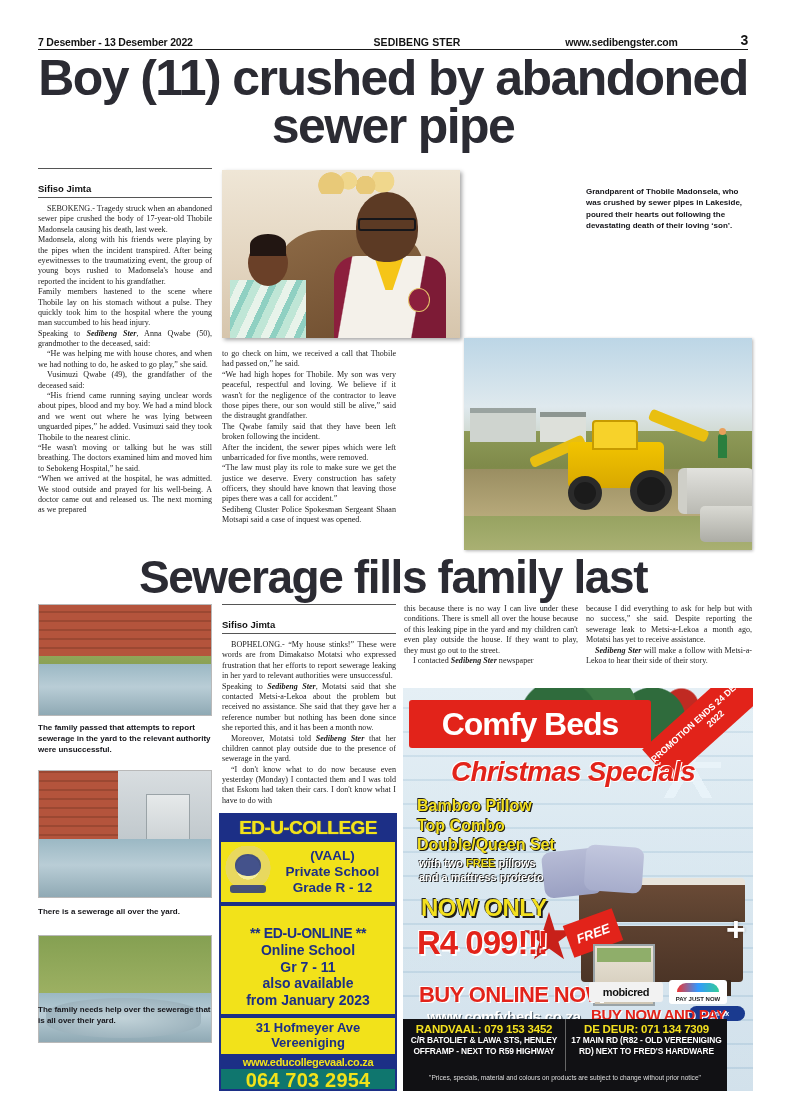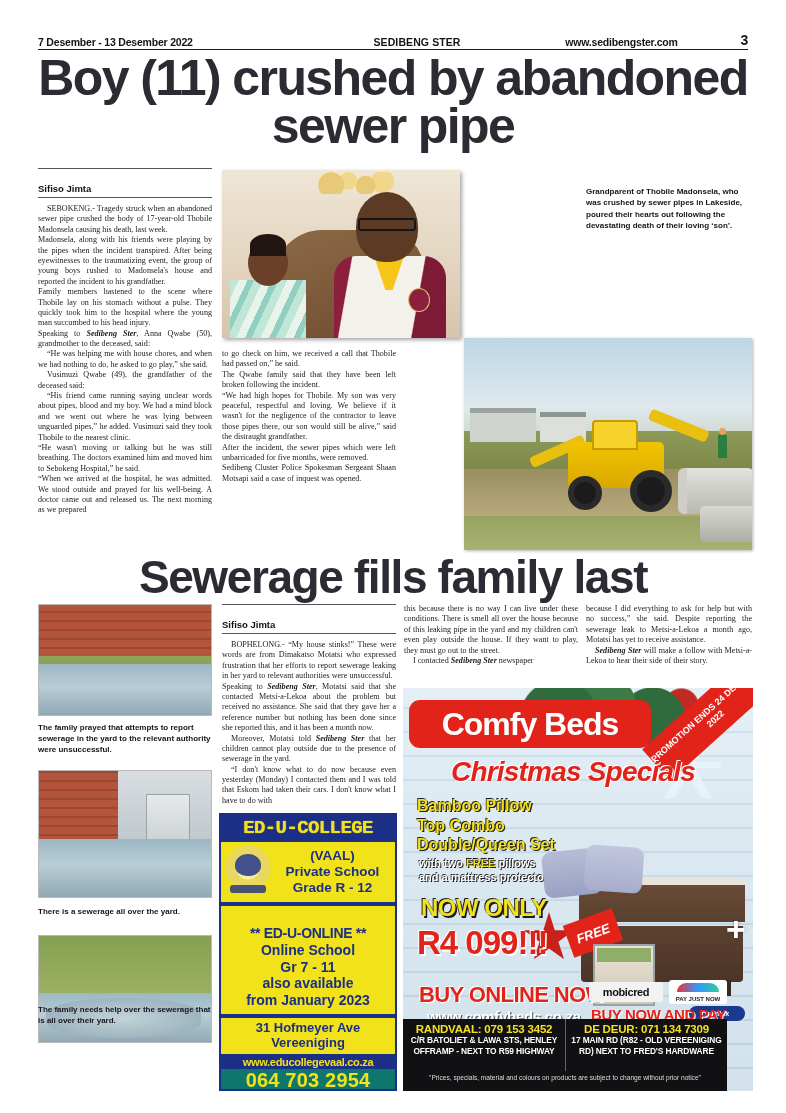--- a/index.html
+++ b/index.html
@@ -179,21 +179,21 @@
   #sewcap3 { top: 1004px; }
 
   
   .ad-edu {
     position:absolute; left:219px; top:813px; width:178px; height:278px;
     background:#f2e21a; border:2px solid #1c2f86; overflow:hidden;
     font-family:"Liberation Sans", sans-serif; text-align:center;
   }
   .edu-top { background:#1c2f86; padding:2px 0 3px 0; }
   .edu-top-txt { color:#f2e21a; font-weight:bold; font-size:19px; letter-spacing:-0.6px;
-     text-shadow: 0 0 1px #f2e21a; font-family: Liberation Mono, monospace; }
+     text-shadow: 0 0 1px #f2e21a; }
   .edu-mid { display:flex; align-items:center; gap:2px; padding:4px 4px 4px 3px; }
   .edu-crest { flex:0 0 auto; width:48px; height:52px;
     background: radial-gradient(circle at 50% 42%, #f7ef9e 0 30%, #e8d85f 31% 58%, #f2e21a 59%);
     border-radius: 4px; position:relative; }
   .edu-crest::before { content:""; position:absolute; left:11px; top:8px; width:26px; height:22px;
     background:#1c2f86; border-radius: 50% 50% 45% 45%; opacity:.82; }
   .edu-crest::after { content:""; position:absolute; left:6px; bottom:5px; width:36px; height:8px;
     background:#1c2f86; border-radius:3px; opacity:.8; }
   .edu-mid-txt { flex:1 1 auto; color:#1c2f86; font-weight:bold; font-size:13.5px; line-height:1.18; }
   .edu-band { background:#1c2f86; height:4px; }
@@ -223,21 +223,21 @@
       radial-gradient(circle at 72% 62%, #2f6b3c 0 24%, transparent 25%),
       radial-gradient(circle at 88% 38%, #c02a22 0 10%, transparent 11%); }
   .cb-snow { position:absolute; left:252px; top:44px; width:66px; height:66px;
     background:
       linear-gradient(0deg, transparent 45%, #eaf4fa 45% 55%, transparent 55%),
       linear-gradient(60deg, transparent 45%, #eaf4fa 45% 55%, transparent 55%),
       linear-gradient(120deg, transparent 45%, #eaf4fa 45% 55%, transparent 55%);
     opacity:.9; }
   .cb-logo {
     position:absolute; left:6px; top:12px; width:242px; height:48px;
-    background:#e2231a; border-radius:11px;
+    background:#e2231a; border-radius:3px;
     display:flex; align-items:center; justify-content:center;
   }
   .cb-logo-txt { color:#fff; font-weight:bold; font-size:32px; letter-spacing:-1px; }
   .cb-ribbon {
     position:absolute; right:-34px; top:6px; width:150px; height:42px;
     background:#e2231a; transform: rotate(-42deg);
     display:flex; align-items:center; justify-content:center;
     color:#fff; font-weight:bold; font-size:9px; line-height:1.25; text-align:center;
   }
   .cb-xmas {
@@ -372,23 +372,24 @@
       <p class="ind">Vusimuzi Qwabe (49), the grandfather of the deceased said:</p>
       <p class="ind">“His friend came running saying unclear words about pipes, blood and my boy. We had a mind block and we went out where he was lying between unguarded pipes,” he added. Vusimuzi said they took Thobile to the nearest clinic.</p>
       <p>“He wasn't moving or talking but he was still breathing. The doctors examined him and moved him to Sebokeng Hospital,” he said.</p>
       <p>“When we arrived at the hospital, he was admitted. We stood outside and prayed for his well-being. A doctor came out and released us. The next morning as we prepared</p>
     </div>
   </div>
 
   <div id="s1c2">
     <div class="bodytext">
       <p>to go check on him, we received a call that Thobile had passed on,” he said.</p>
+      <p>“We had high hopes for Thobile. My son was very peaceful, respectful and loving. We believe if it wasn't for the negligence of the contractor to leave those pipes there, our son would still be alive,” said the distraught grandfather.</p>
       <p>The Qwabe family said that they have been left broken following the incident.</p>
-      <p>“We had high hopes for Thobile. My son was very peaceful, respectful and loving. We believe if it wasn't for the negligence of the contractor to leave those pipes there, our son would still be alive,” said the distraught grandfather.</p>
       <p>After the incident, the sewer pipes which were left unbarricaded for five months, were removed.</p>
+      <p>“The law must play its role to make sure we get the justice we deserve. Every construction has safety officers, they should have known that leaving those pipes there was a call for accident.”</p>
       <p>Sedibeng Cluster Police Spokesman Sergeant Shaan Motsapi said a case of inquest was opened.</p>
     </div>
   </div>
 
   <div class="photo-family">
     <div class="pf-wall"></div>
     <div class="pf-chand"></div>
     <div class="pf-couch"></div>
     <div class="pf-woman-body"></div>
     <div class="pf-woman-head"></div>
@@ -420,21 +421,21 @@
     <div class="pd-worker-h"></div>
   </div>
 
   <h1 class="headline2">Sewerage fills family last</h1>
 
   <div class="sew-photo" id="sewp1">
     <div class="sp-green"></div>
     <div class="sp-wall"></div>
     <div class="sp-water"></div>
   </div>
-  <div class="sew-caption" id="sewcap1">The family prayed that attempts to report sewerage in the yard to the relevant authority were unsuccessful.</div>
+  <div class="sew-caption" id="sewcap1">The family passed that attempts to report sewerage in the yard to the relevant authority were unsuccessful.</div>
 
   <div class="sew-photo" id="sewp2">
     <div class="sp-wall2"></div>
     <div class="sp-concrete"></div>
     <div class="sp-door"></div>
     <div class="sp-water"></div>
   </div>
   <div class="sew-caption" id="sewcap2">There is a sewerage all over the yard.</div>
 
   <div class="sew-photo" id="sewp3">

